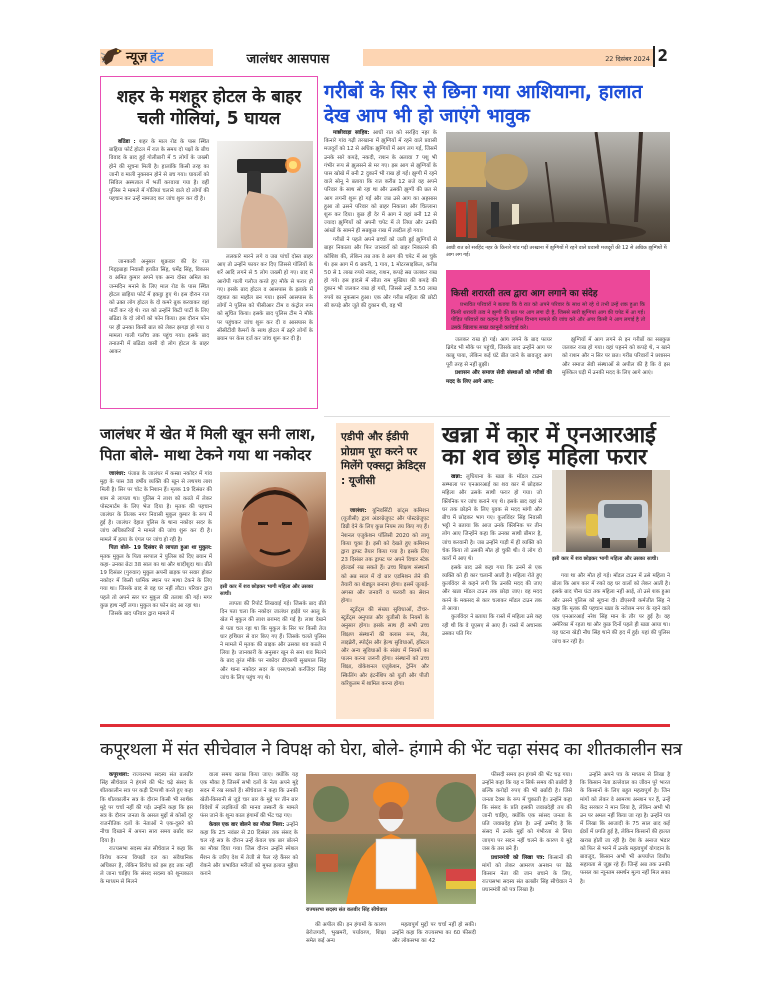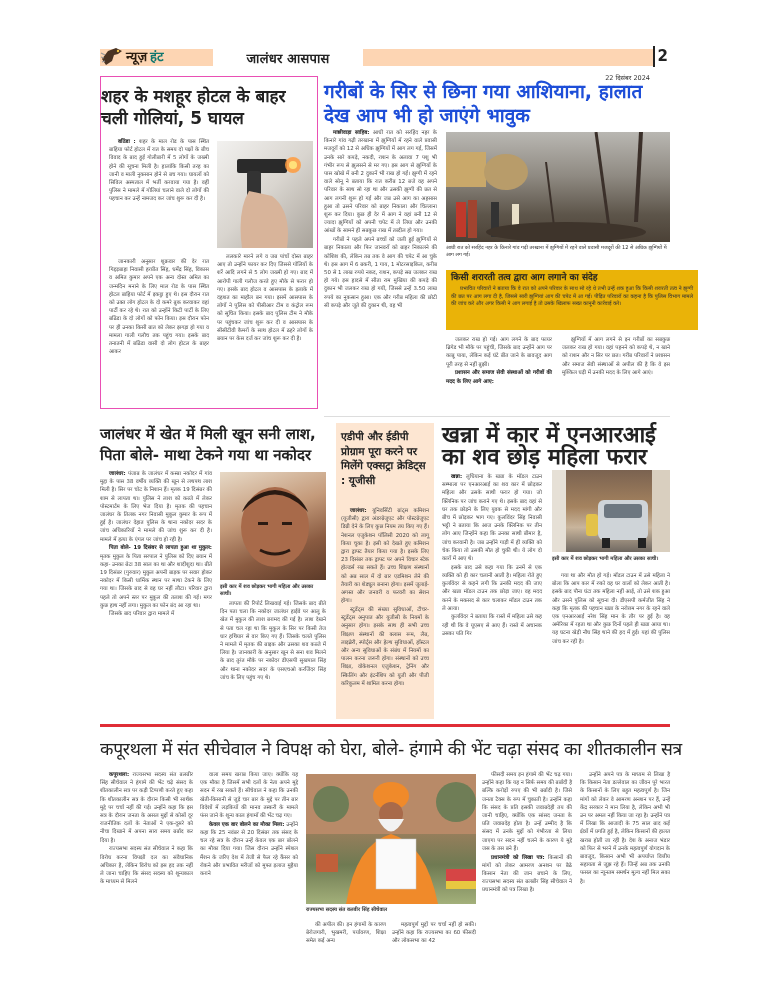--- a/index.html
+++ b/index.html
@@ -10,43 +10,43 @@
 
   
   .masthead { position: absolute; left: 0; top: 0; width: 570px; height: 24px; }
   .mh-left { position: absolute; left: 0; top: 5px; width: 113px; height: 17px; background: #fdd5b3; }
   .mh-right { position: absolute; left: 263px; top: 5px; width: 290px; height: 17px; background: #fdd5b3; }
   .logo { position: absolute; left: 0; top: 0; height: 24px; display: flex; align-items: center; }
   .logo-bird { width: 24px; height: 22px; position: relative; }
   .logo-bird svg { width: 24px; height: 22px; }
   .logo-text { font-weight: bold; font-size: 13px; margin-left: 2px; }
   .logo-text .w1 { color: #2a1c10; }
-  .logo-text .w2 { color: #0f766e; margin-left: 3px; }
+  .logo-text .w2 { color: #3b82f6; margin-left: 3px; }
   .section-title { position: absolute; left: 120px; top: 5px; width: 136px; text-align: center; font-size: 13px; font-weight: bold; color: #222; letter-spacing: 0.2px; }
-  .date { position: absolute; right: 20px; top: 10px; font-size: 6.5px; color: #333; margin-top: 19px; }
+  .date { position: absolute; right: 20px; top: 10px; font-size: 6.5px; color: #333; }
   .page-no { position: absolute; right: 2px; top: 2px; font-size: 15px; font-weight: bold; border-left: 2px solid #222; padding-left: 3px; height: 21px; line-height: 21px; }
 
   .col-text { font-size: 5.4px; line-height: 8.2px; color: #444; text-align: justify; }
   .col-text p { text-indent: 9px; margin-bottom: 0.5px; }
   .col-text b { color: #222; }
 
   
   .story1 { position: absolute; left: 0; top: 32px; width: 218px; height: 333px; border: 1.5px solid #e94fb4; }
-  .story1 h1 { font-size: 17px; line-height: 22px; font-weight: bold; text-align: left; color: #222; margin-top: 8px; }
+  .story1 h1 { font-size: 17px; line-height: 22px; font-weight: bold; text-align: center; color: #222; margin-top: 8px; }
   .s1-colA { position: absolute; left: 8px; top: 60px; width: 100px; }
   .s1-img { position: absolute; left: 116px; top: 64px; width: 96px; height: 107px; background: linear-gradient(135deg, #f2f1ef 0%, #d9d5cf 50%, #a8a29a 100%); overflow: hidden; }
   .s1-colB { position: absolute; left: 116px; top: 175px; width: 96px; }
   .s1-colA2 { position: absolute; left: 8px; top: 180px; width: 100px; }
 
   
   .story2 h1 { position: absolute; left: 224px; top: 35px; width: 346px; font-size: 19px; line-height: 24px; font-weight: bold; text-align: left; color: #1d4ed8; }
   .s2-colA { position: absolute; left: 224px; top: 84px; width: 113px; }
   .s2-img { position: absolute; left: 346px; top: 88px; width: 224px; height: 110px; background: linear-gradient(180deg, #b9b7b2 0%, #8f8a82 40%, #5d554a 75%, #4b4136 100%); overflow: hidden; }
   .s2-caption { position: absolute; left: 346px; top: 200px; width: 224px; font-size: 5px; line-height: 7px; color: #333; }
-  .s2-box { position: absolute; left: 346px; top: 226px; width: 252px; height: 60px; background: #eab308; padding: 0 5px; }
+  .s2-box { position: absolute; left: 346px; top: 226px; width: 204px; height: 60px; background: #ec4899; padding: 16px 5px; }
   .s2-box h2 { font-size: 9px; font-weight: bold; color: #222; margin-bottom: 2px; }
   .s2-box .col-text { font-size: 5.2px; line-height: 7.6px; color: #333; }
   .s2-colB { position: absolute; left: 346px; top: 291px; width: 106px; }
   .s2-colC { position: absolute; left: 462px; top: 291px; width: 108px; }
 
   .divider-grey { position: absolute; left: 224px; top: 372px; width: 346px; height: 1px; background: #ddd; }
 
   
   .story3 h1 { position: absolute; left: 0; top: 380px; width: 226px; font-size: 15px; line-height: 21px; font-weight: bold; color: #222; }
   .s3-colA { position: absolute; left: 0; top: 425px; width: 112px; }

